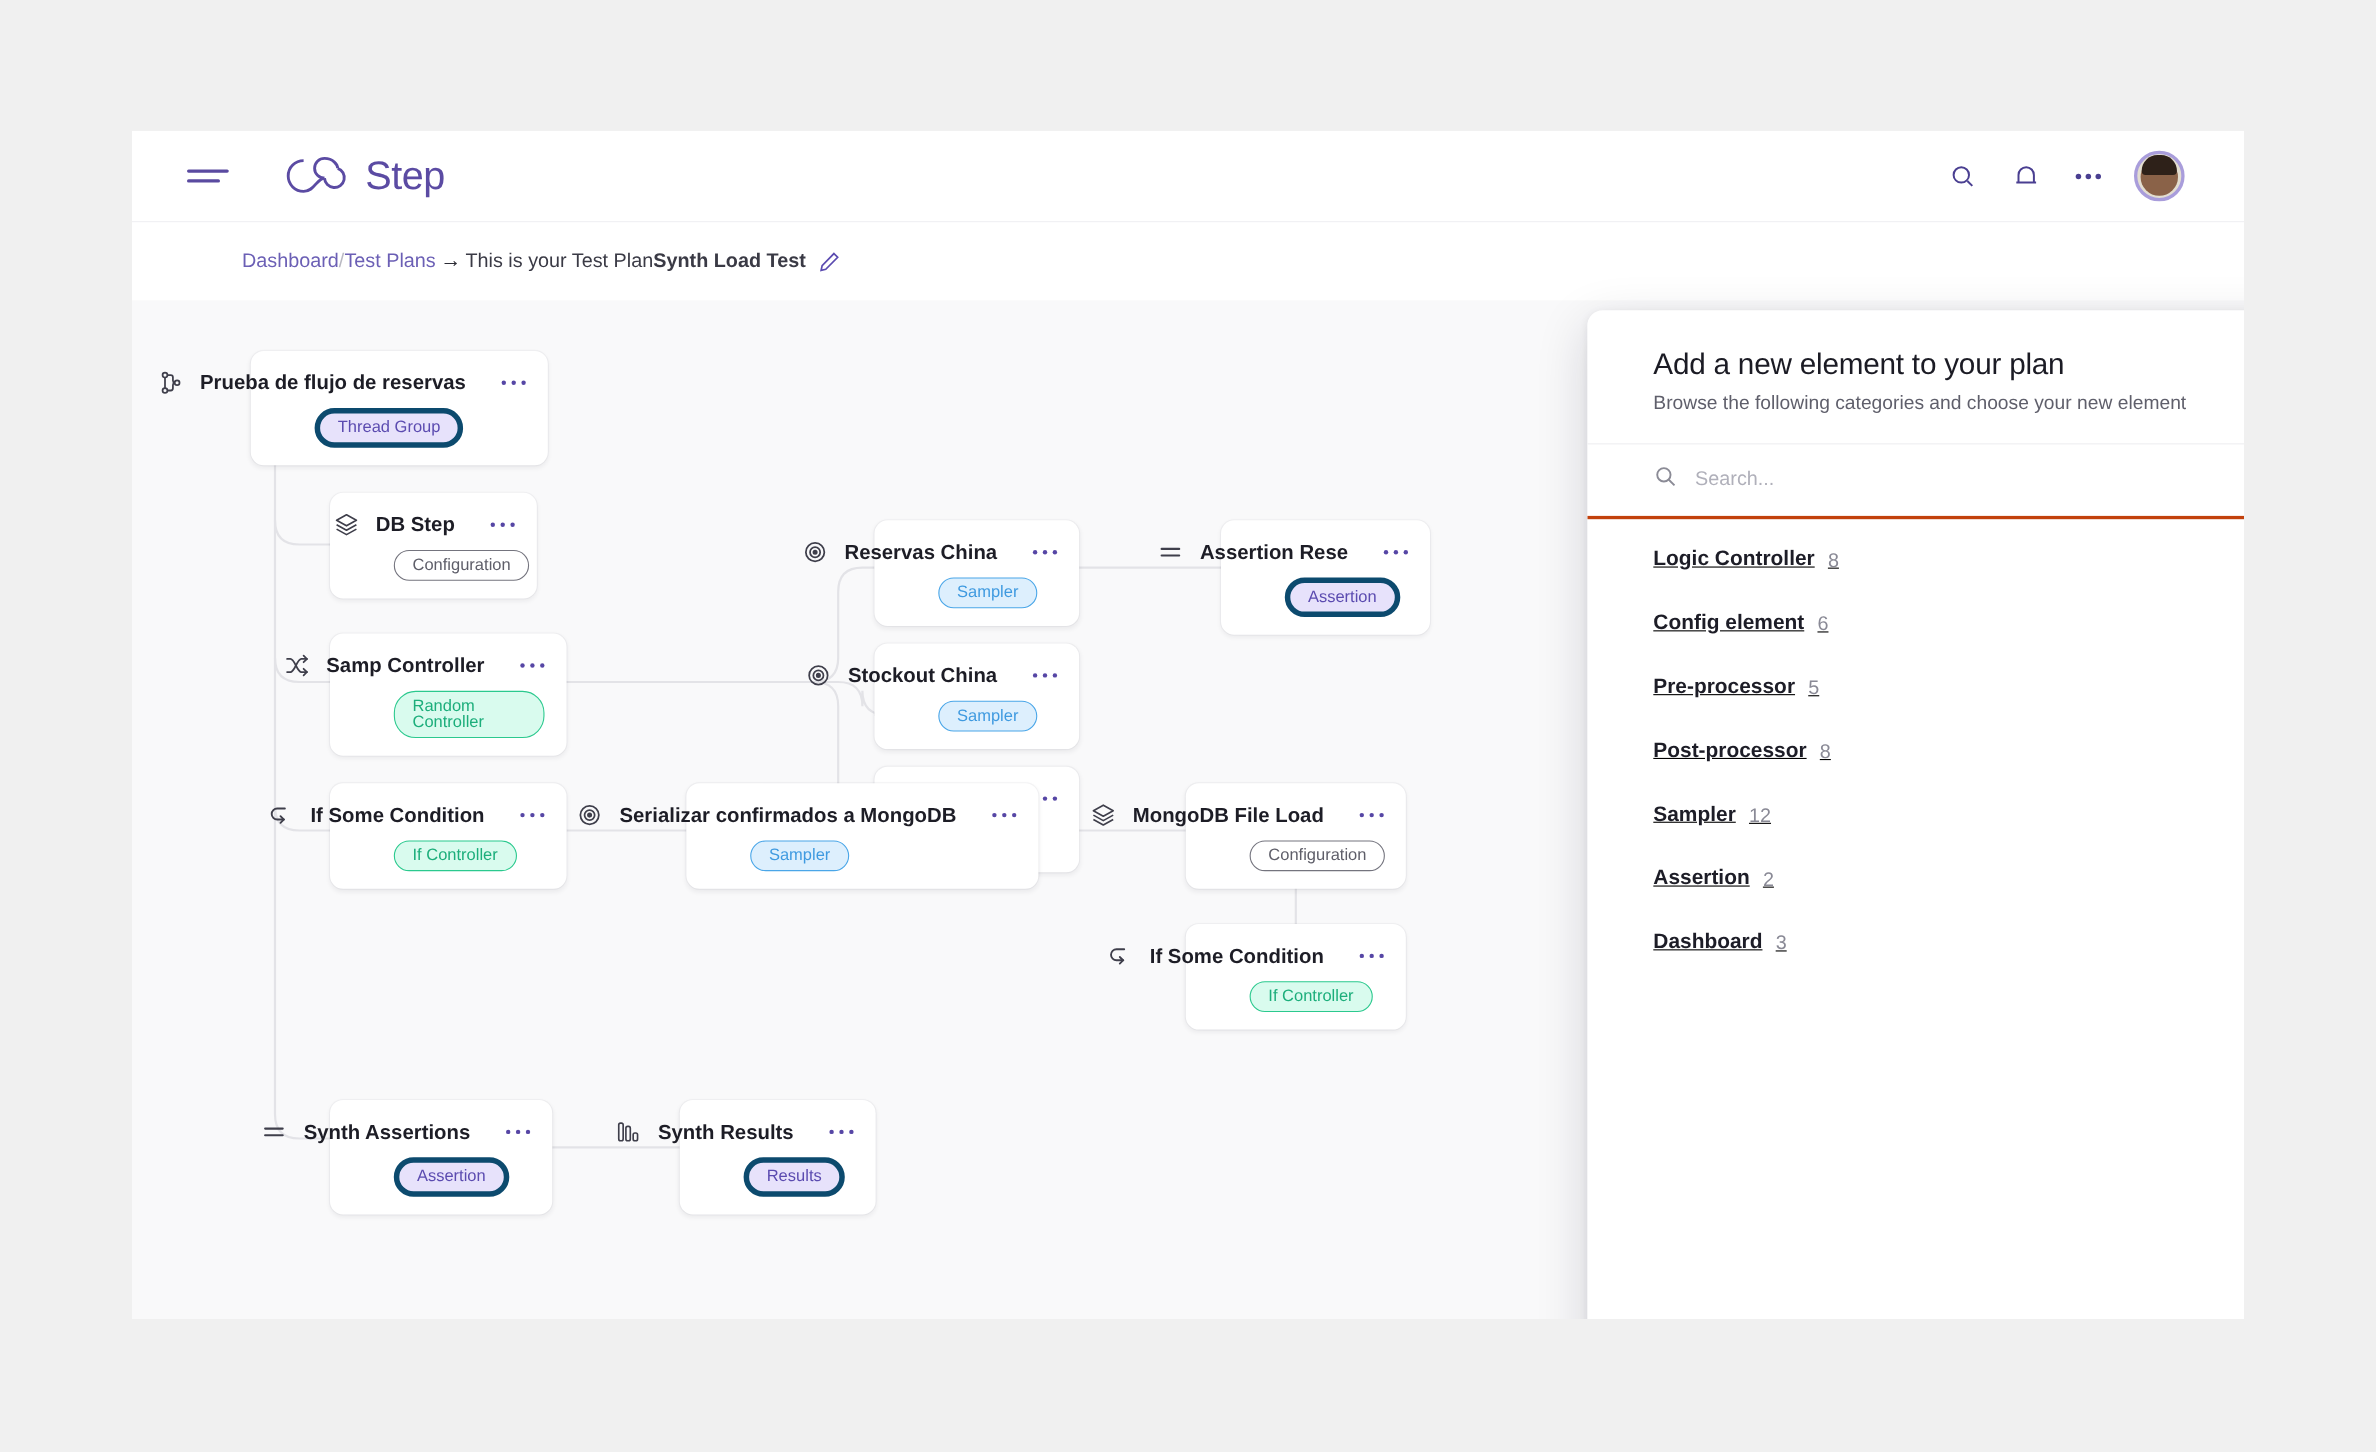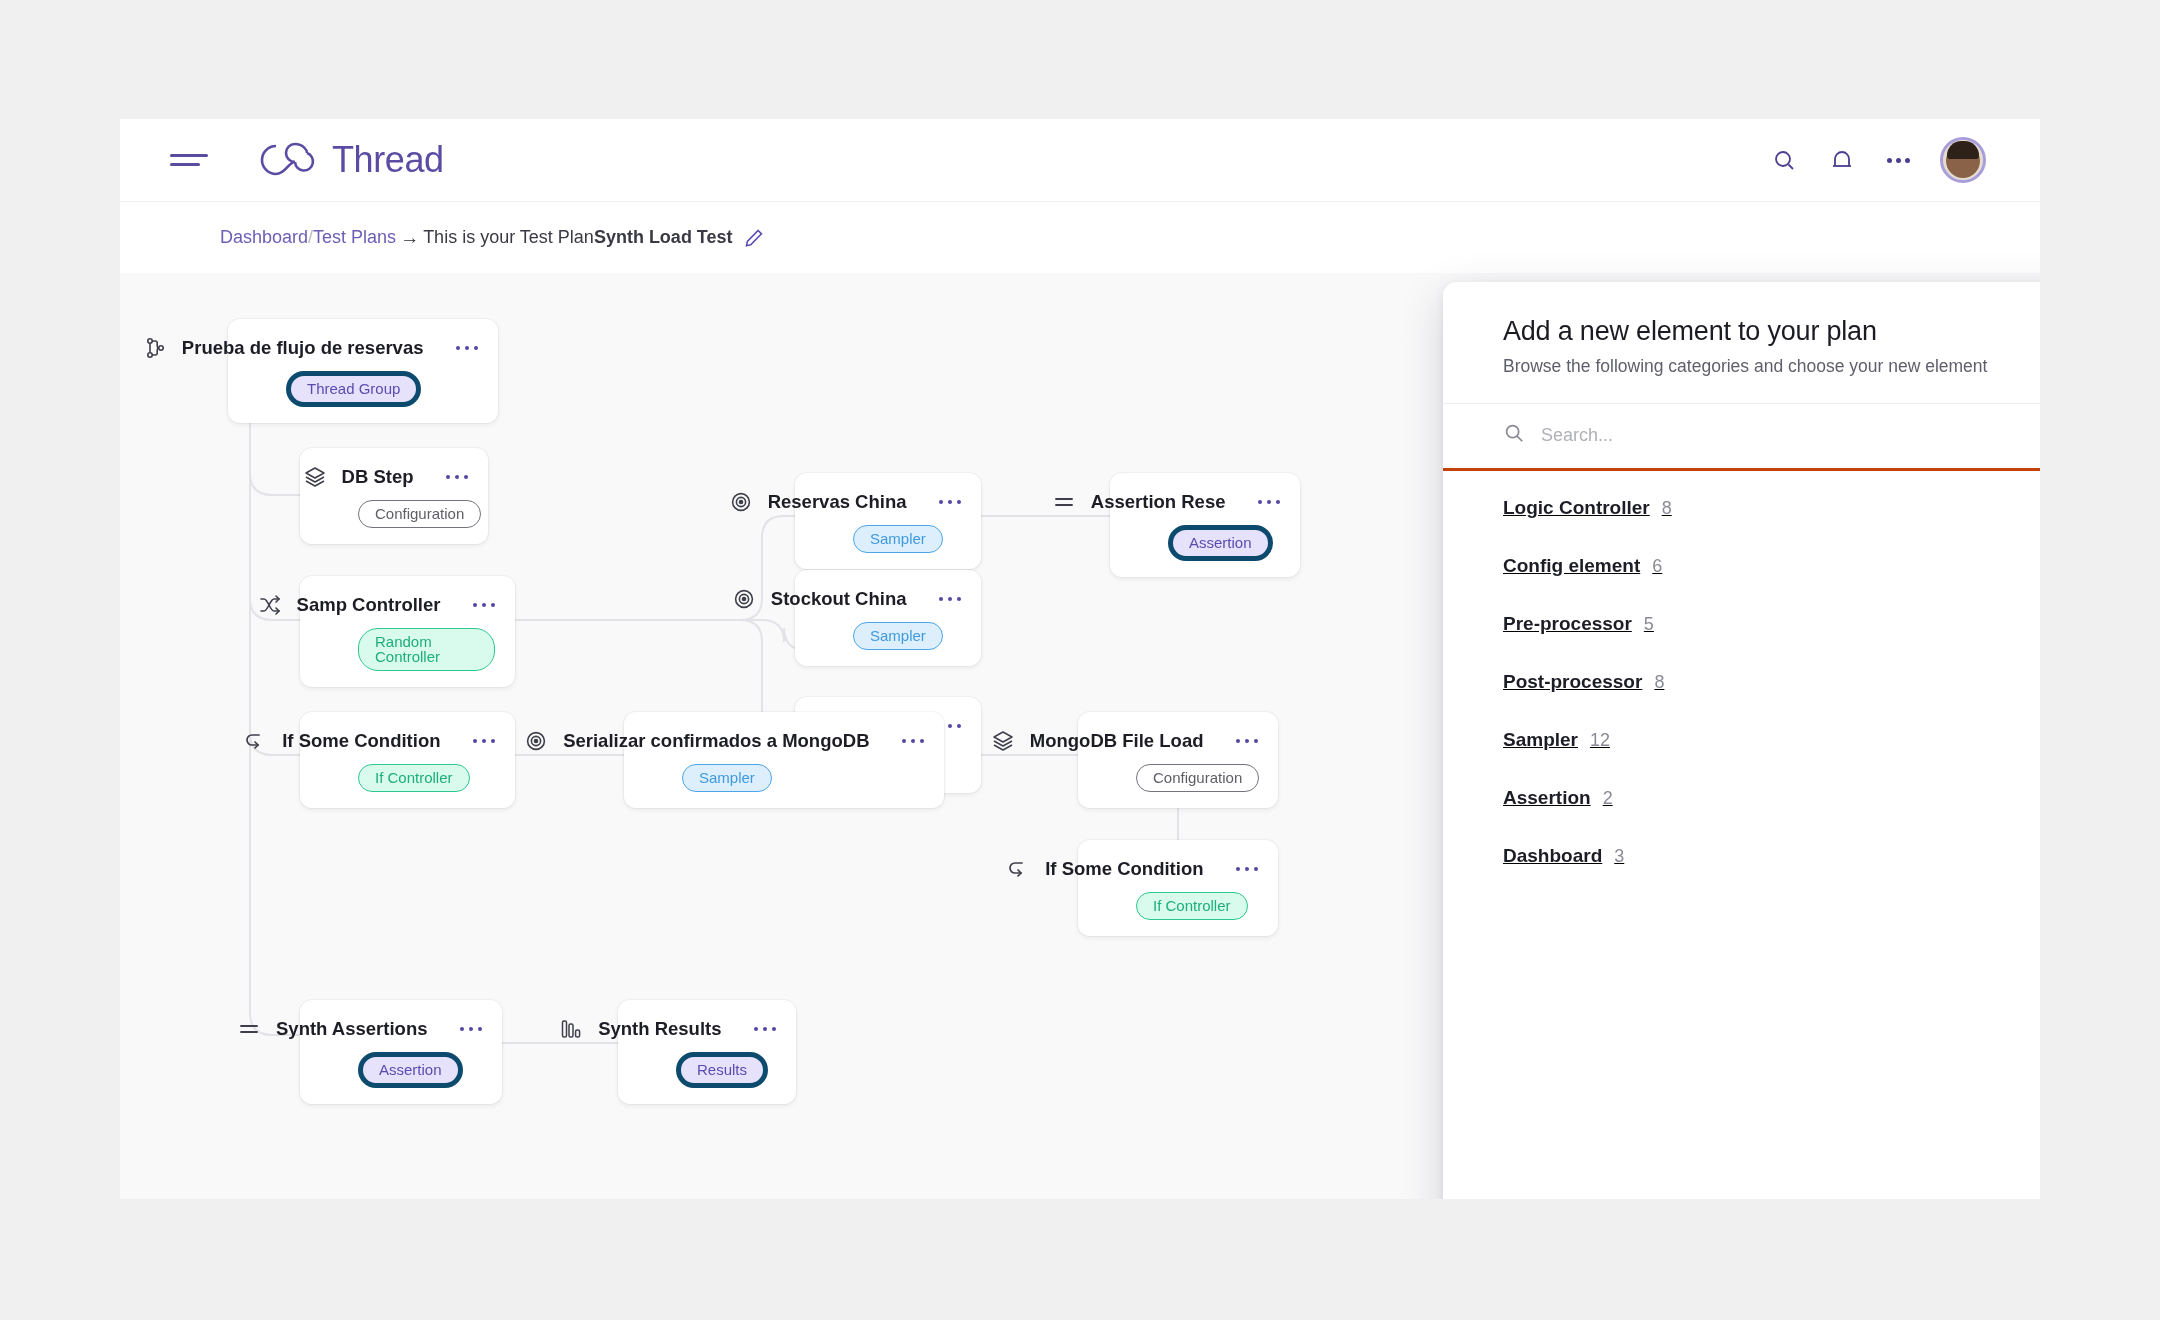--- a/index.html
+++ b/index.html
@@ -163,21 +163,21 @@
   <div class="topbar">
     <div class="hamburger">
       <i></i>
         <i></i>
     </div>
     <div class="brand">
       <svg class="brand-mark" viewBox="0 0 62 38">
         <path d="M16 5 A14 14 0 1 0 16 33 C26 33 28 21 35 21 A9 9 0 1 1 35 3 C43 3 47 9 47 12" fill="none" stroke="#5b4ba3" stroke-width="2.6"></path>
         <path d="M47 12 A9 9 0 1 1 35 21" fill="none" stroke="#5b4ba3" stroke-width="2.6"></path>
       </svg>
-      <span class="brand-name">Thread</span>
+      <span class="brand-name">Step</span>
     </div>
 
     <div class="topbar-right">
       <div class="icon-btn">
         <svg viewBox="0 0 24 24" width="24" height="24" fill="none" stroke="#4a3f91" stroke-width="1.8">
           <circle cx="11" cy="11" r="7"></circle>
             <path d="M16.5 16.5 L21 21"></path>
         </svg>
       </div>
       <div class="icon-btn">
@@ -339,21 +339,21 @@
                 <circle cx="12" cy="12" r="1.5" fill="#3f3f4b"></circle>
               </svg>
             </span>
             <span class="node-title">Reservas China</span>
             <span class="node-dots">
               <span></span>
               <span></span>
               <span></span>
             </span>
           </div><span class="pill blue">Sampler</span></div>
-        <div class="node" style="left: 675px; top: 297px; width: 186px;"><div class="node-head">
+        <div class="node" style="left: 675px; top: 312px; width: 186px;"><div class="node-head">
             <span class="node-icon">
               <svg viewBox="0 0 24 24" width="24" height="24" fill="none" stroke="#3f3f4b" stroke-width="1.6">
                 <circle cx="12" cy="12" r="8.4"></circle>
                 <circle cx="12" cy="12" r="4.6"></circle>
                 <circle cx="12" cy="12" r="1.5" fill="#3f3f4b"></circle>
               </svg>
             </span>
             <span class="node-title">Stockout China</span>
             <span class="node-dots">
               <span></span>

